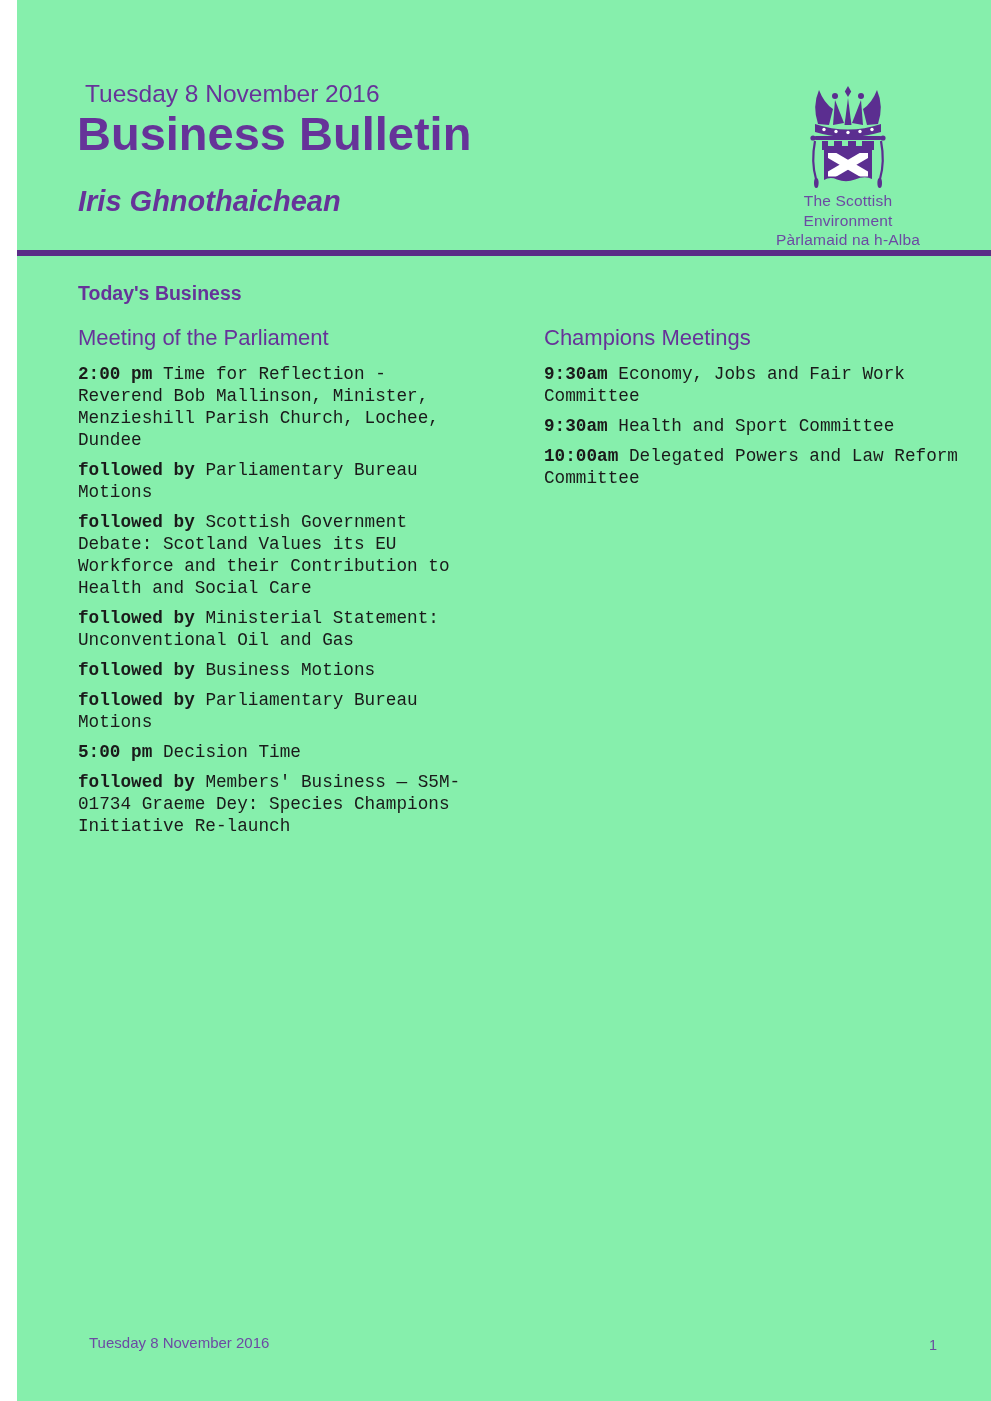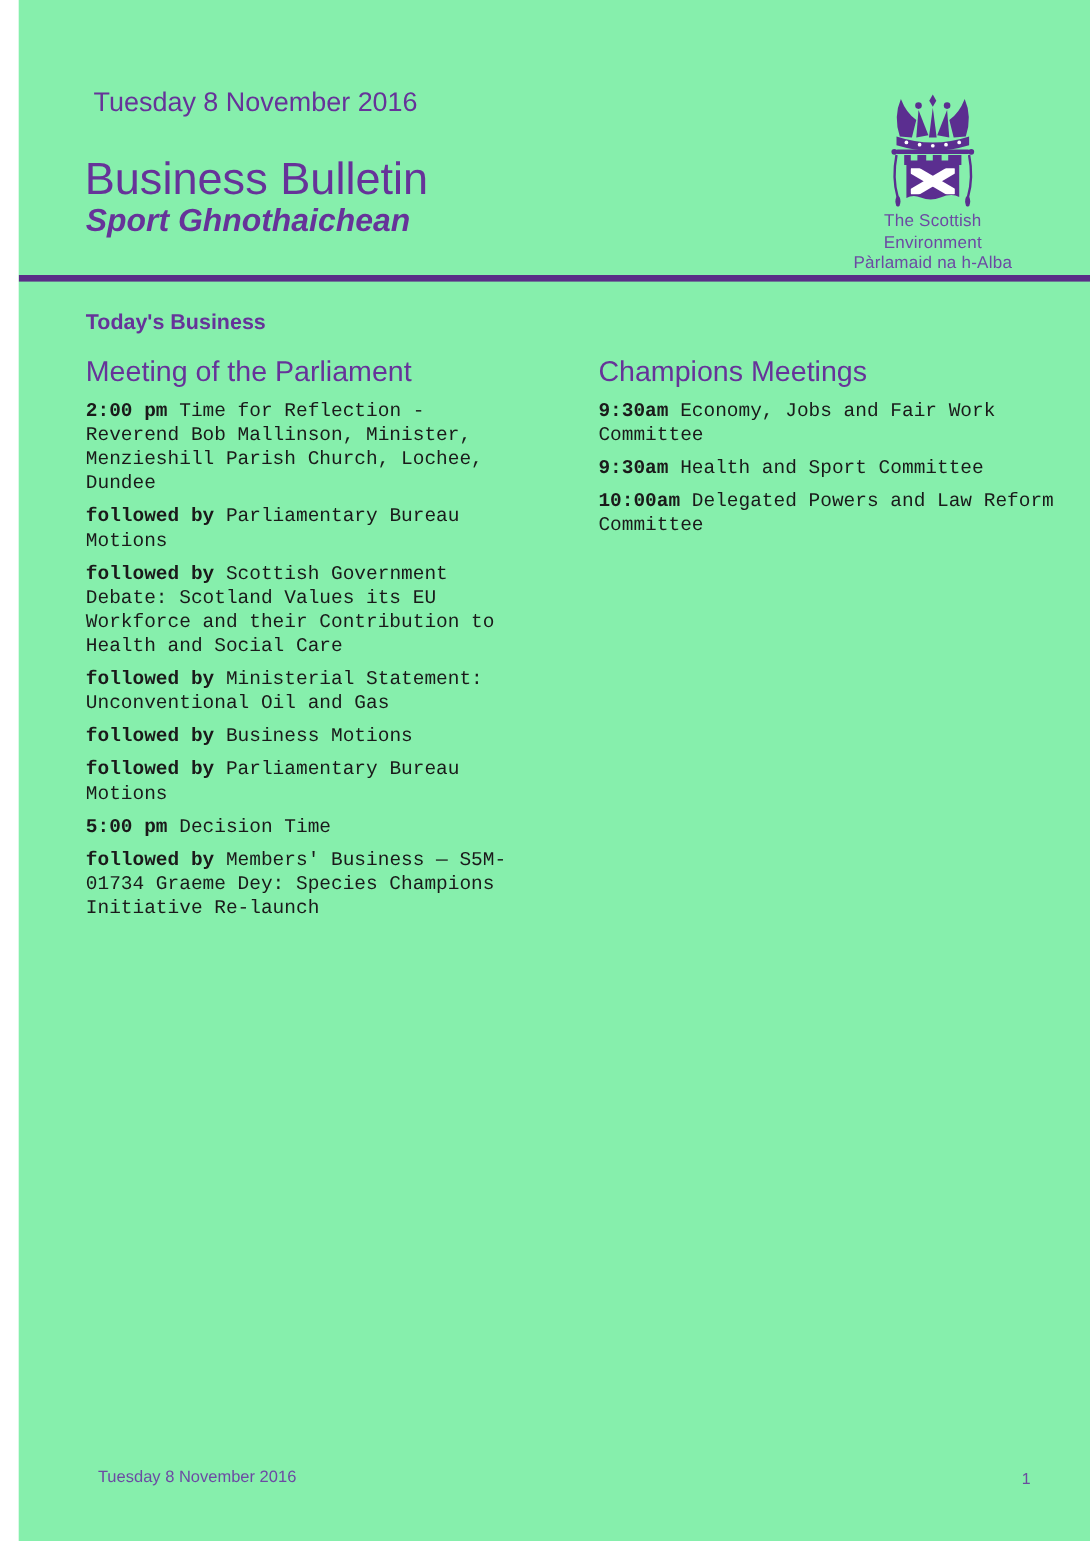--- a/index.html
+++ b/index.html
@@ -13,22 +13,22 @@
     color: #1a1a1a;
     margin-left: 17px;
   }
   
   .header-date {
     position: absolute; left: 68px; top: 80px;
     font-size: 24.5px; line-height: 28px;
     color: #663399;
   }
   .header-title {
-    position: absolute; left: 60px; top: 136px; margin: 0;
-    font-size: 41px; line-height: 52px; font-weight: 400;
+    position: absolute; left: 60px; top: 108px; margin: 0;
+    font-size: 47px; line-height: 52px; font-weight: 700;
     color: #663399;
   }
   .header-subtitle {
     position: absolute; left: 61px; top: 185px;
     font-size: 29px; line-height: 32px;
     font-weight: 700; font-style: italic;
     color: #663399;
   }
   
   .logo {
@@ -52,21 +52,21 @@
   .today-heading {
     position: absolute; left: 61px; top: 281px; margin: 0;
     font-size: 19.5px; line-height: 24px; font-weight: 700;
     color: #663399;
   }
   .col { position: absolute; top: 325px; }
   .col0 { left: 61px; width: 396px; }
   .col1 { left: 527px; width: 420px; }
   .col h3 {
     margin: 0 0 13px 0;
-    font-size: 26px; line-height: 25px; font-weight: 400;
+    font-size: 22px; line-height: 25px; font-weight: 400;
     color: #663399;
   }
   .item {
     margin: 0 0 8px 0;
     font-size: 17.7px; line-height: 22px;
     color: #1a1a1a;
     font-family: Liberation Mono, monospace;
   }
   .item b { font-weight: 700; }
   
@@ -81,21 +81,21 @@
     color: #6A4D9E;
   }
 </style>
 </head>
 <body>
 
 <div class="page">
 
   <div class="header-date">Tuesday 8 November 2016</div>
   <h1 class="header-title">Business Bulletin</h1>
-  <div class="header-subtitle">Sport Ghnothaichean</div>
+  <div class="header-subtitle">Iris Ghnothaichean</div>
 
   <div class="logo">
     <svg viewBox="0 0 80 104" width="82" height="104" aria-hidden="true">
       <g fill="#5B2E90">
 
         <path d="M10,40 Q4,22 11,6 Q16,19 25,25 L21,41 Z"></path>
         <path d="M70,40 Q76,22 69,6 Q64,19 55,25 L59,41 Z"></path>
         <path d="M25,41 L27,16 L36,39 Z"></path>
         <circle cx="27" cy="12" r="3"></circle>
         <path d="M55,41 L53,16 L44,39 Z"></path>

